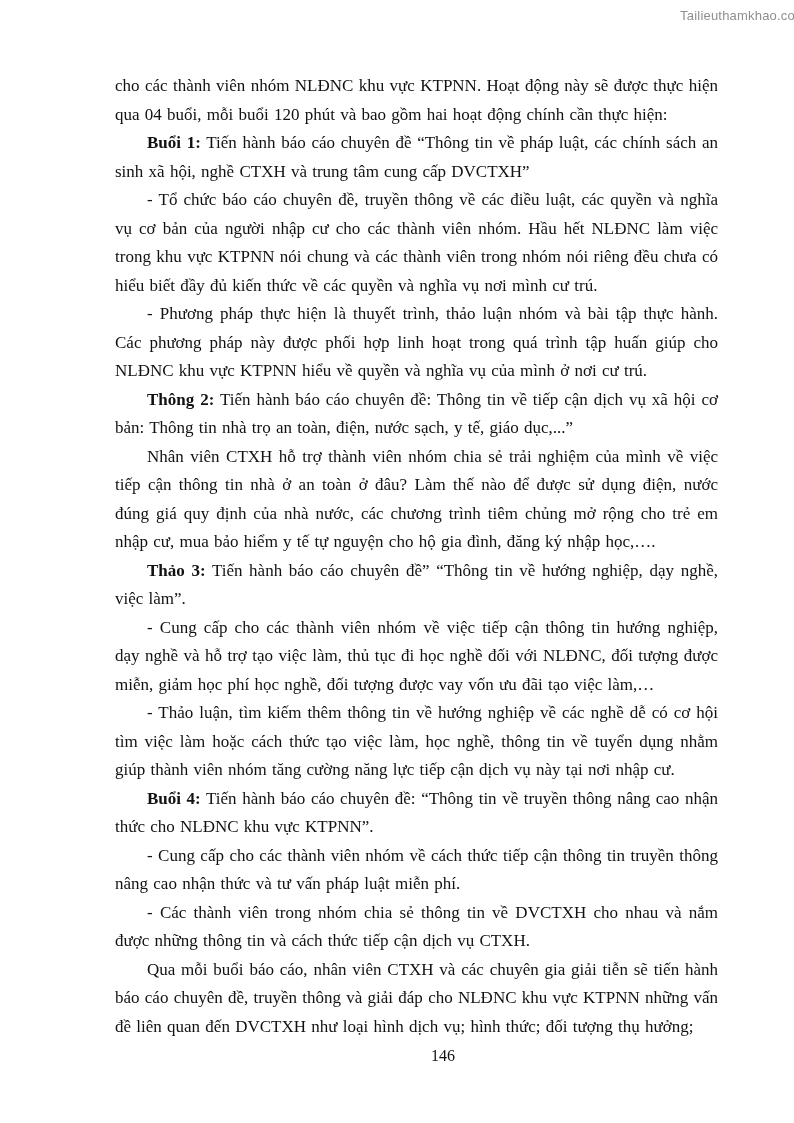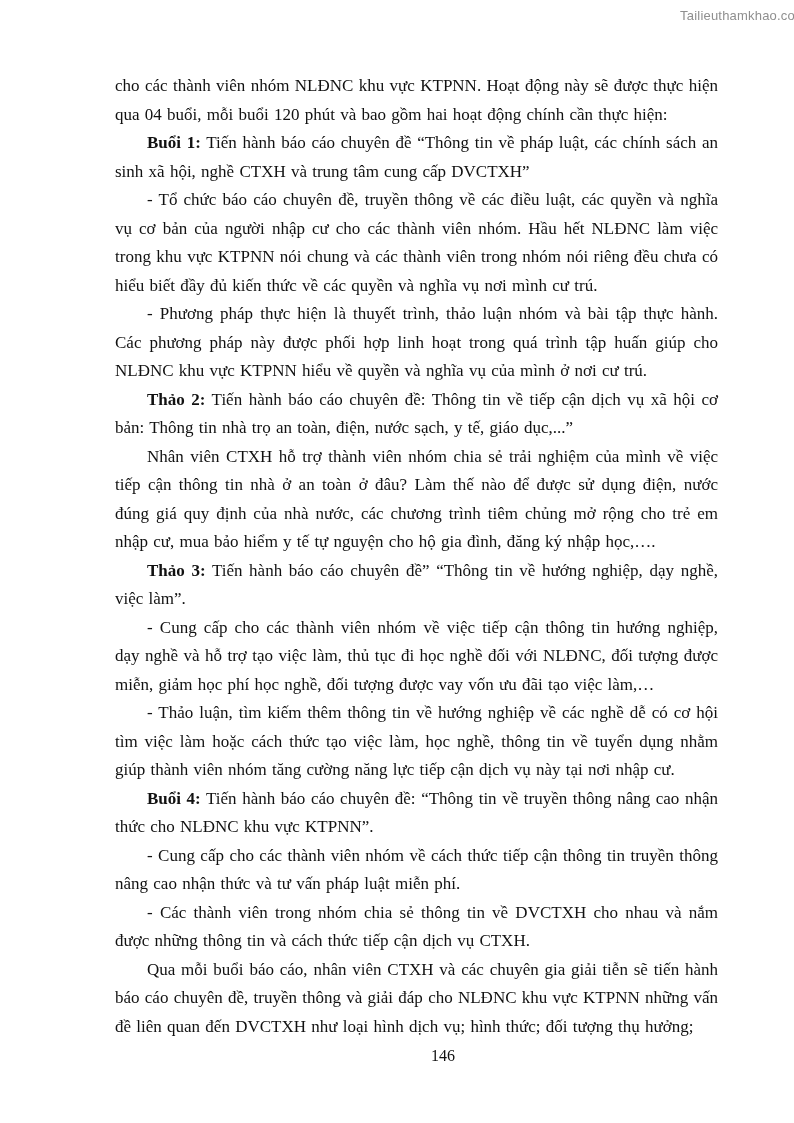--- a/index.html
+++ b/index.html
@@ -65,21 +65,21 @@
 <body>
 
 <div class="page">
   <div class="watermark">Tailieuthamkhao.com</div>
 
   <div class="content">
       <p class="para">cho các thành viên nhóm NLĐNC khu vực KTPNN. Hoạt động này sẽ được thực hiện qua 04 buổi, mỗi buổi 120 phút và bao gồm hai hoạt động chính cần thực hiện:</p>
       <p class="para indent"><strong>Buổi 1:</strong> Tiến hành báo cáo chuyên đề “Thông tin về pháp luật, các chính sách an sinh xã hội, nghề CTXH và trung tâm cung cấp DVCTXH”</p>
       <p class="para indent">- Tổ chức báo cáo chuyên đề, truyền thông về các điều luật, các quyền và nghĩa vụ cơ bản của người nhập cư cho các thành viên nhóm. Hầu hết NLĐNC làm việc trong khu vực KTPNN nói chung và các thành viên trong nhóm nói riêng đều chưa có hiểu biết đầy đủ kiến thức về các quyền và nghĩa vụ nơi mình cư trú.</p>
       <p class="para indent">- Phương pháp thực hiện là thuyết trình, thảo luận nhóm và bài tập thực hành. Các phương pháp này được phối hợp linh hoạt trong quá trình tập huấn giúp cho NLĐNC khu vực KTPNN hiểu về quyền và nghĩa vụ của mình ở nơi cư trú.</p>
-      <p class="para indent"><strong>Thảo 2:</strong> Tiến hành báo cáo chuyên đề: Thông tin về tiếp cận dịch vụ xã hội cơ bản: Thông tin nhà trọ an toàn, điện, nước sạch, y tế, giáo dục,...”</p>
+      <p class="para indent"><strong>Thông 2:</strong> Tiến hành báo cáo chuyên đề: Thông tin về tiếp cận dịch vụ xã hội cơ bản: Thông tin nhà trọ an toàn, điện, nước sạch, y tế, giáo dục,...”</p>
       <p class="para indent">Nhân viên CTXH hỗ trợ thành viên nhóm chia sẻ trải nghiệm của mình về việc tiếp cận thông tin nhà ở an toàn ở đâu? Làm thế nào để được sử dụng điện, nước đúng giá quy định của nhà nước, các chương trình tiêm chủng mở rộng cho trẻ em nhập cư, mua bảo hiểm y tế tự nguyện cho hộ gia đình, đăng ký nhập học,….</p>
       <p class="para indent"><strong>Thảo 3:</strong> Tiến hành báo cáo chuyên đề” “Thông tin về hướng nghiệp, dạy nghề, việc làm”.</p>
       <p class="para indent">- Cung cấp cho các thành viên nhóm về việc tiếp cận thông tin hướng nghiệp, dạy nghề và hỗ trợ tạo việc làm, thủ tục đi học nghề đối với NLĐNC, đối tượng được miễn, giảm học phí học nghề, đối tượng được vay vốn ưu đãi tạo việc làm,…</p>
       <p class="para indent">- Thảo luận, tìm kiếm thêm thông tin về hướng nghiệp về các nghề dễ có cơ hội tìm việc làm hoặc cách thức tạo việc làm, học nghề, thông tin về tuyển dụng nhằm giúp thành viên nhóm tăng cường năng lực tiếp cận dịch vụ này tại nơi nhập cư.</p>
       <p class="para indent"><strong>Buổi 4:</strong> Tiến hành báo cáo chuyên đề: “Thông tin về truyền thông nâng cao nhận thức cho NLĐNC khu vực KTPNN”.</p>
       <p class="para indent">- Cung cấp cho các thành viên nhóm về cách thức tiếp cận thông tin truyền thông nâng cao nhận thức và tư vấn pháp luật miễn phí.</p>
       <p class="para indent">- Các thành viên trong nhóm chia sẻ thông tin về DVCTXH cho nhau và nắm được những thông tin và cách thức tiếp cận dịch vụ CTXH.</p>
       <p class="para indent">Qua mỗi buổi báo cáo, nhân viên CTXH và các chuyên gia giải tiễn sẽ tiến hành báo cáo chuyên đề, truyền thông và giải đáp cho NLĐNC khu vực KTPNN những vấn đề liên quan đến DVCTXH như loại hình dịch vụ; hình thức; đối tượng thụ hưởng;</p>
     </div>
 

